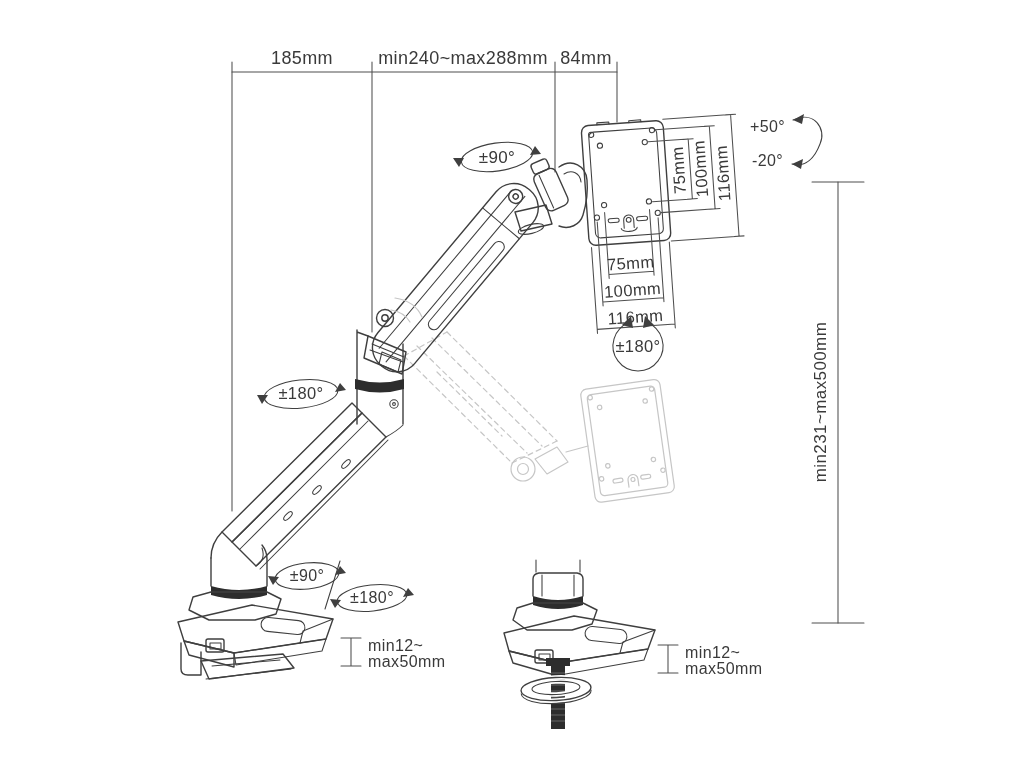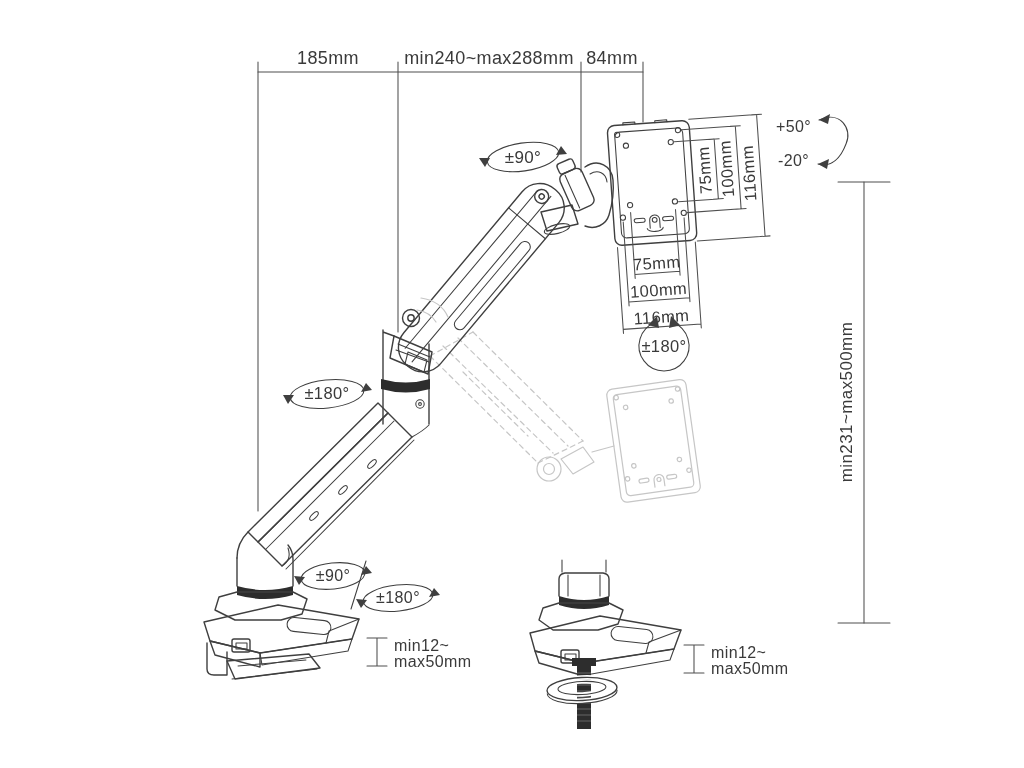--- a/index.html
+++ b/index.html
@@ -1,20 +1,20 @@
 <!DOCTYPE html>
 <html style="--line: #3f3f3f; --dim: #4f4f4f; --text: #3a3a3a; --ghost: #c6c6c6; --dark: #2d2d2d; --background: #ffffff;"><head>
 <meta charset="utf-8">
 <style>
   :root{
     --line:#3f3f3f; --dim:#4f4f4f; --text:#3a3a3a; --ghost:#c6c6c6;
     --dark:#2d2d2d; --background:#ffffff;
   }
   html,body{margin:0;padding:0;background:var(--background);}
-  .stage{width:871px;height:768px;position:relative;background:var(--background);padding-left:26px;}
+  .stage{width:871px;height:768px;position:relative;background:var(--background);}
   svg{display:block;}
   .ln{fill:none;stroke:var(--line);stroke-width:1.4;stroke-linecap:round;stroke-linejoin:round;}
   .thin{stroke-width:1.05;}
   .dim{fill:none;stroke:var(--dim);stroke-width:1.05;stroke-linecap:round;}
   .ghost{fill:none;stroke:var(--ghost);stroke-width:1.2;stroke-linecap:round;stroke-linejoin:round;}
   .dash{stroke-dasharray:5 4;}
   .fillDark{fill:var(--dark);stroke:none;}
   .arrow{fill:var(--line);stroke:none;}
   .thread{stroke:#6e6e6e;stroke-width:0.9;}
   .casing{fill:none;stroke:#ffffff;stroke-width:4.5;}

